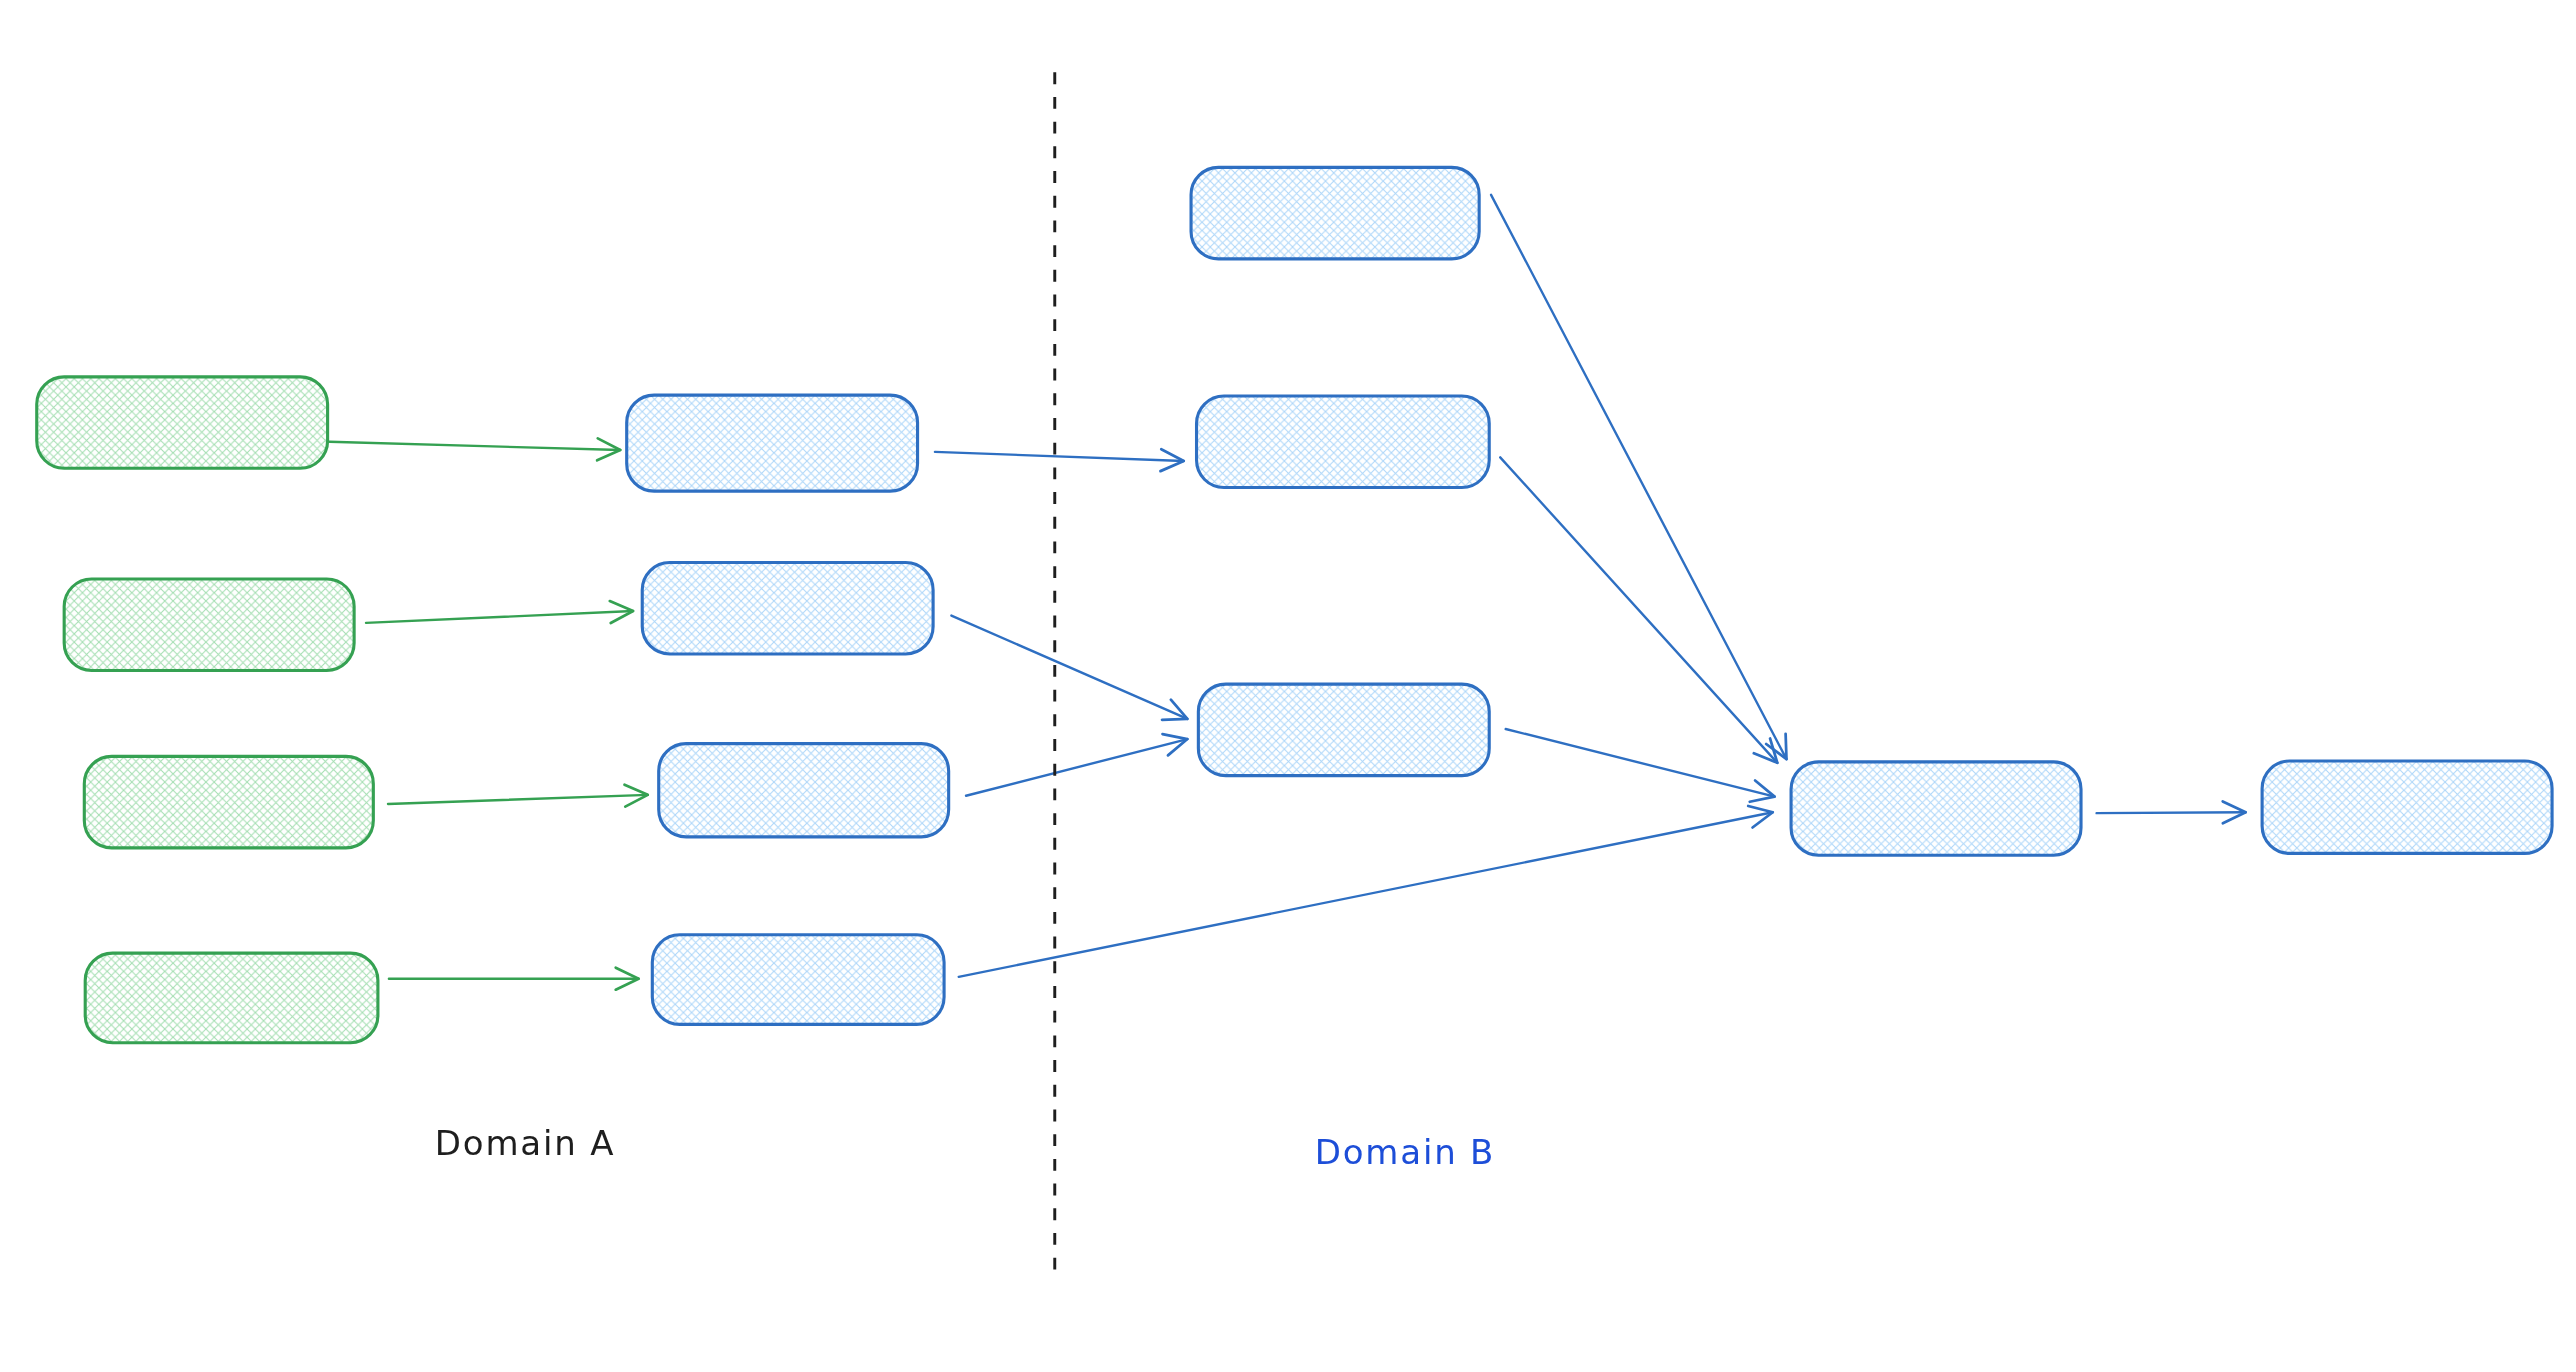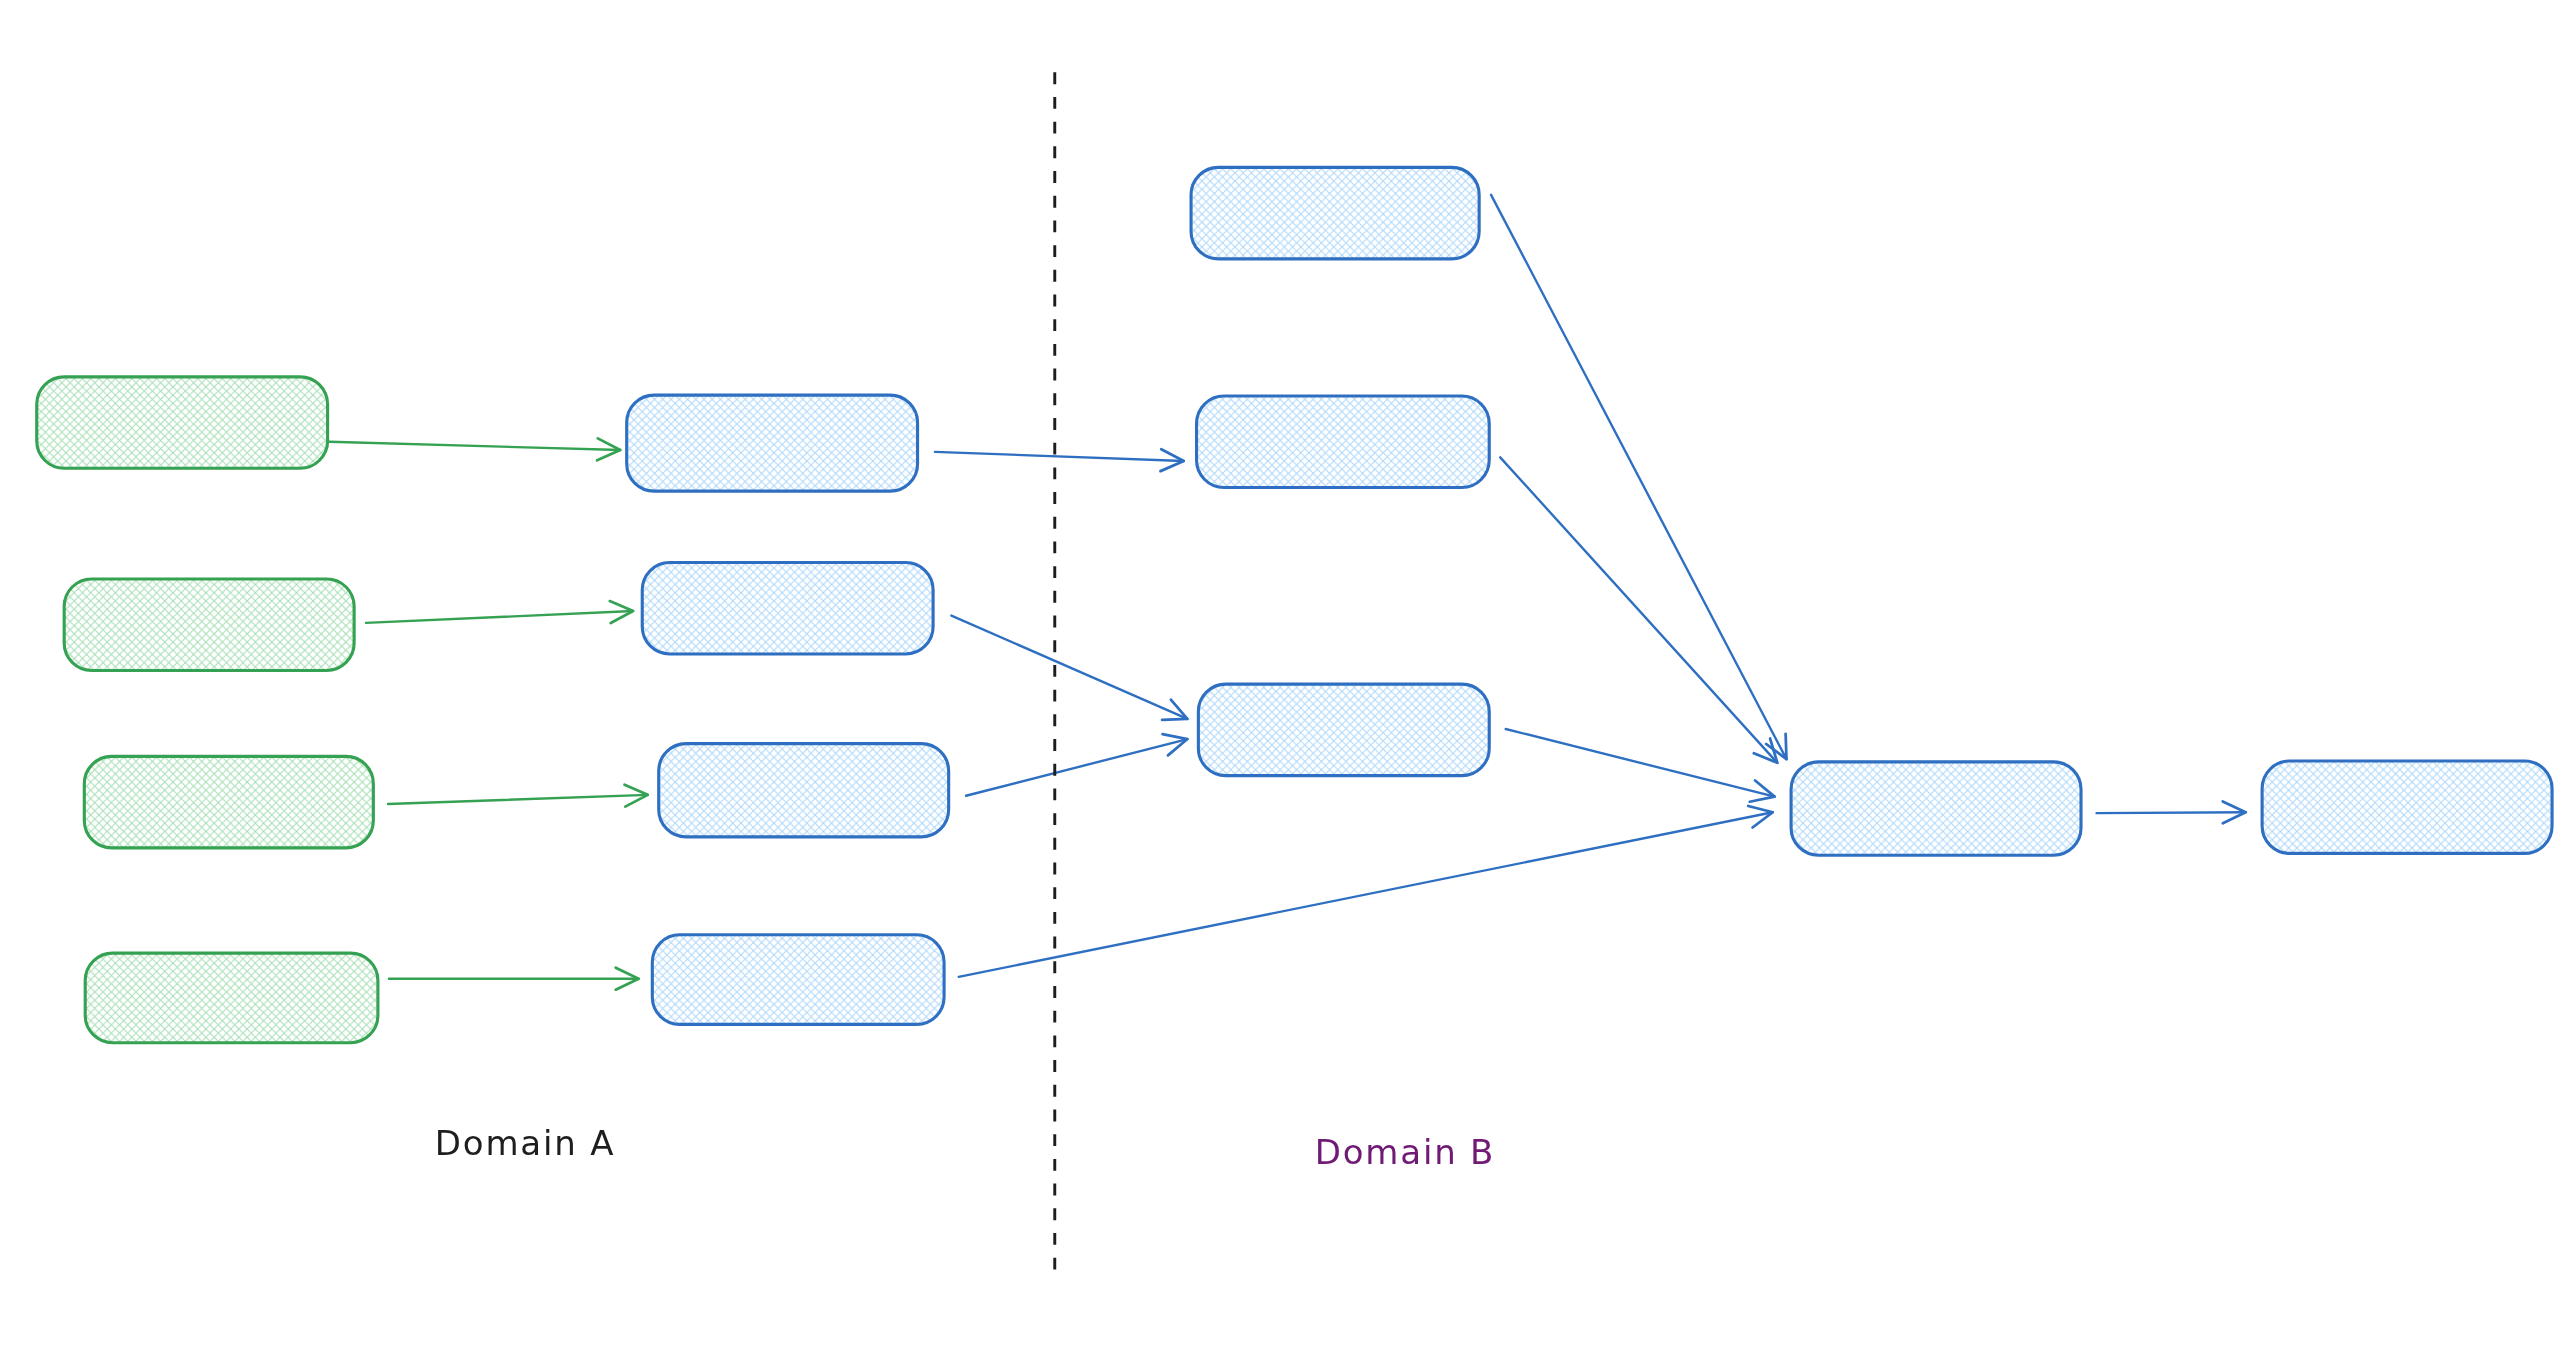--- a/index.html
+++ b/index.html
@@ -74,15 +74,15 @@
         <rect x="713" y="1022" width="319" height="98" rx="30" ry="30" fill="url(#hatch-blue)" stroke="#2e6fc2" stroke-width="3.4"></rect>
         <rect x="1302" y="183" width="315" height="100" rx="30" ry="30" fill="url(#hatch-blue)" stroke="#2e6fc2" stroke-width="3.4"></rect>
         <rect x="1308" y="433" width="320" height="100" rx="30" ry="30" fill="url(#hatch-blue)" stroke="#2e6fc2" stroke-width="3.4"></rect>
         <rect x="1310" y="748" width="318" height="100" rx="30" ry="30" fill="url(#hatch-blue)" stroke="#2e6fc2" stroke-width="3.4"></rect>
         <rect x="1958" y="833" width="317" height="102" rx="30" ry="30" fill="url(#hatch-blue)" stroke="#2e6fc2" stroke-width="3.4"></rect>
         <rect x="2473" y="832" width="317" height="101" rx="30" ry="30" fill="url(#hatch-blue)" stroke="#2e6fc2" stroke-width="3.4"></rect>
       </g>
       <line x1="1153" y1="79" x2="1153" y2="1398" stroke="#1e1e1e" stroke-width="3.2" stroke-dasharray="13 14"></line>
     </svg>
   <div class="domain-label" id="label-domain-a" style="left: 525px; top: 1123px; color: rgb(30, 30, 30);">Domain A</div>
-  <div class="domain-label" id="label-domain-b" style="left: 1405px; top: 1132px; color: #701a75;">Domain B</div>
+  <div class="domain-label" id="label-domain-b" style="left: 1405px; top: 1132px; color: #1d4ed8;">Domain B</div>
 </div>
 
 
 </body></html>

